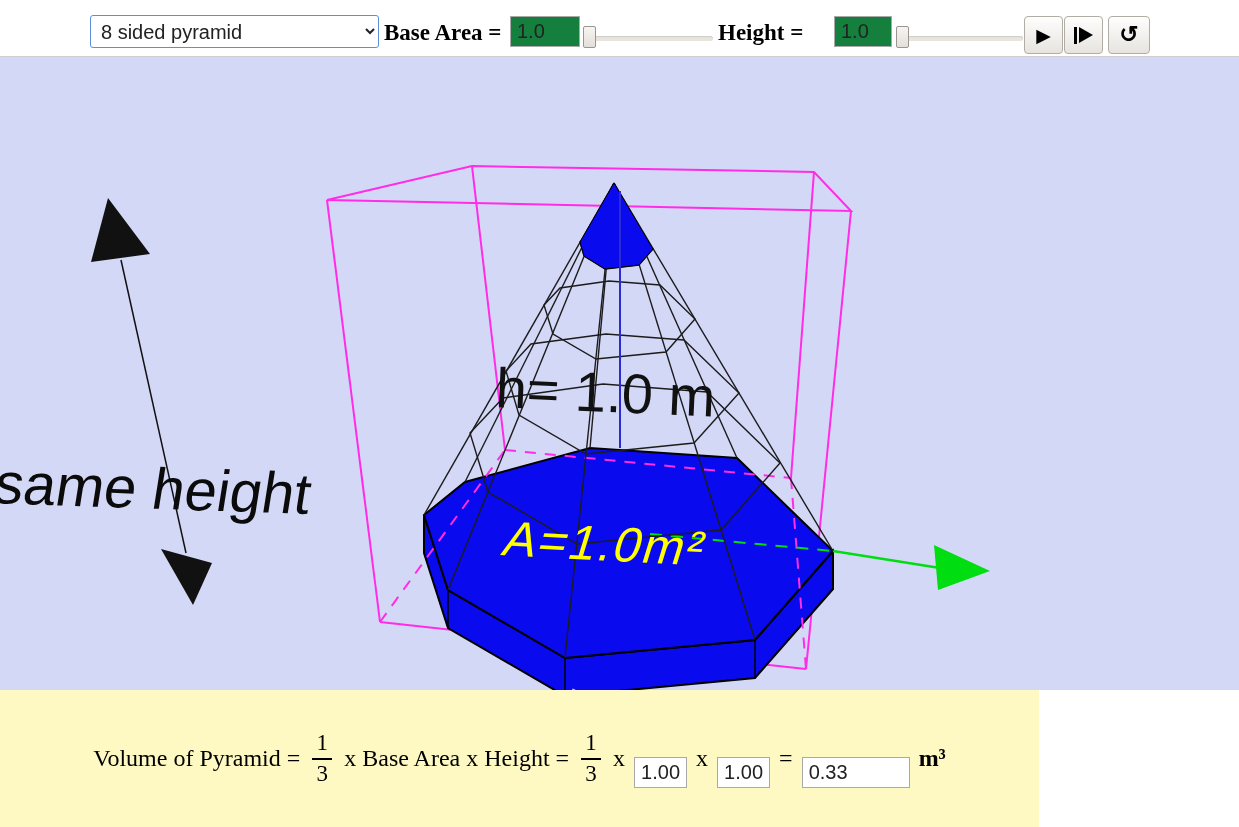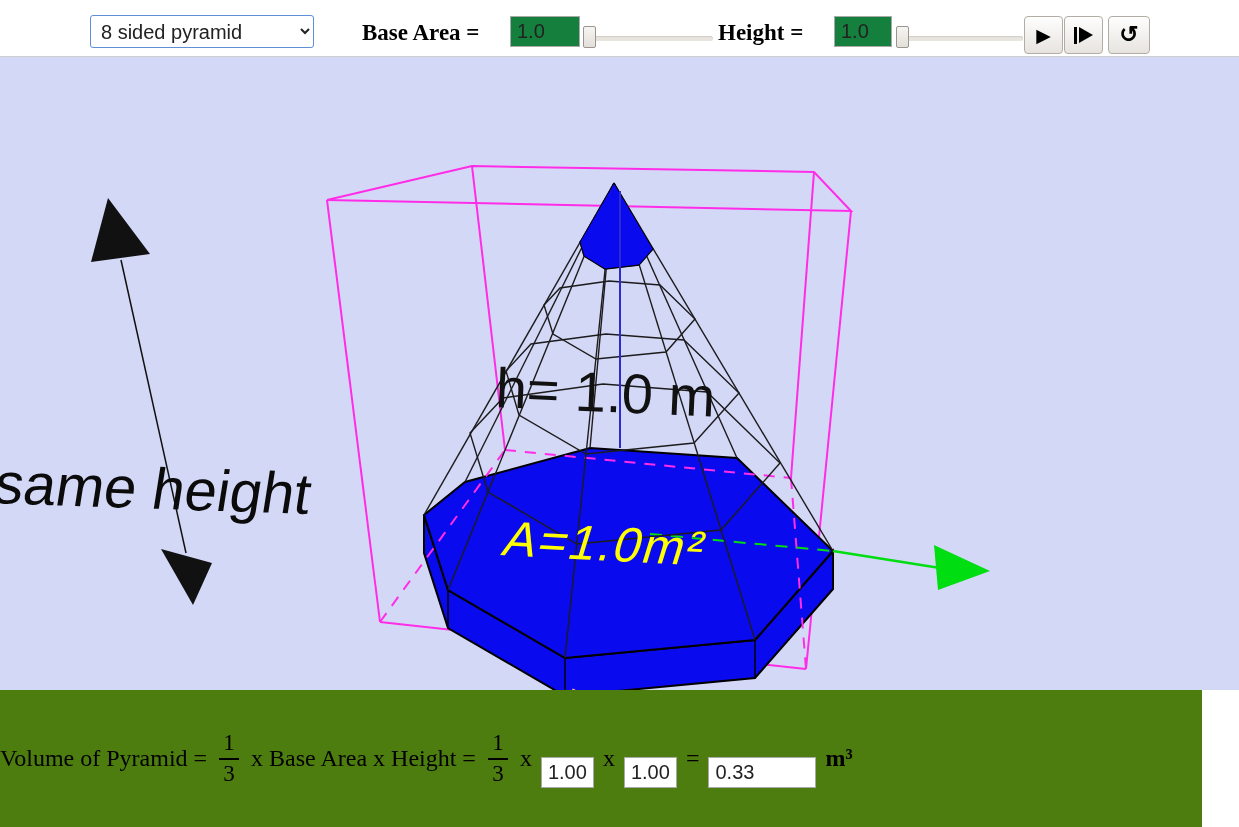--- a/index.html
+++ b/index.html
@@ -2,21 +2,21 @@
 <html><head>
 <meta charset="utf-8">
 <style>
   * { margin:0; padding:0; box-sizing:border-box; }
   html,body { width:1239px; height:827px; background:#fff; overflow:hidden;
               font-family:"Liberation Sans", sans-serif; }
 
   
   .toolbar { position:absolute; left:0; top:0; width:1239px; height:57px;
              background:#fff; border-bottom:1px solid #cfcfcf; }
-  .shape-select { position:absolute; left:90px; top:15px; width:224px; height:33px;
+  .shape-select { position:absolute; left:90px; top:15px; width:289px; height:33px;
              font-family:"Liberation Sans", sans-serif; font-size:20px; color:#222;
              background:#fff; border:1px solid #5f8fd8; border-radius:3px;
              padding:2px 6px; outline:none; }
   .tb-label { position:absolute; top:20px; font-family:"Liberation Serif", serif;
               font-weight:bold; font-size:23px; color:#000; white-space:nowrap; }
   .tb-input { position:absolute; top:16px; height:31px; background:#15803d;
               border:1px solid #a9a9a9; font-family:"Liberation Sans", sans-serif;
               font-size:20px; color:#222; padding:2px 6px; }
   .slider { position:absolute; top:0; height:57px; }
   .slider .track { position:absolute; top:36px; height:5px; background:#e8e4de;
@@ -38,22 +38,22 @@
   
   .canvas3d { position:absolute; left:0; top:57px; width:1239px; height:633px;
               background:#d4d8f7; }
   .canvas3d svg { display:block; }
   text.same-height { font-family:"Liberation Sans", sans-serif; font-size:58px; fill:#0b0b0b; }
   text.h-label     { font-family:"Liberation Sans", sans-serif; font-size:56px; fill:#111; }
   text.a-label     { font-family:"Liberation Sans", sans-serif; font-size:49px; fill:#ffff00;
                      letter-spacing:2px; }
 
   
-  .formula-bar { position:absolute; left:0; top:690px; width:1202px; height:137px;
-                 background:#4d7c0f; display:flex; align-items:center; justify-content:flex-start; }
+  .formula-bar { position:absolute; left:0; top:690px; width:1039px; height:137px;
+                 background:#fef9c3; display:flex; align-items:center; justify-content:center; }
   .formula { display:flex; align-items:center; gap:9px;
              font-family:"Liberation Serif", serif; font-size:24px; color:#000; }
   .frac { display:flex; flex-direction:column; align-items:center;
           font-size:23px; line-height:1.15; padding:0 3px; }
   .frac .bar { width:20px; height:0; border-top:2px solid #000; margin:1px 0; }
   .f-box { height:31px; border:1px solid #a9a9a9; background:#fff;
            font-family:"Liberation Sans", sans-serif; font-size:20px; color:#222;
            padding:2px 6px;margin-top:27px; }
   .f-box.small { width:53px; }
   .f-box.wide  { width:108px; }
@@ -61,21 +61,21 @@
 </style>
 </head>
 <body>
 
 <div class="toolbar">
 
   <select class="shape-select">
     <option>8 sided pyramid</option>
   </select>
 
-  <span class="tb-label" style="left:362px;">Base Area =</span>
+  <span class="tb-label" style="left:384px;">Base Area =</span>
   <input class="tb-input" style="left: 510px; width: 70px;" value="1.0">
 
   <div class="slider" style="left:583px; width:130px;">
     <div class="track" style="left:4px; width:126px;"></div>
     <div class="thumb" style="left:0;"></div>
   </div>
 
   <span class="tb-label" style="left:718px;">Height =</span>
   <input class="tb-input" style="left: 834px; width: 58px;" value="1.0">
 

